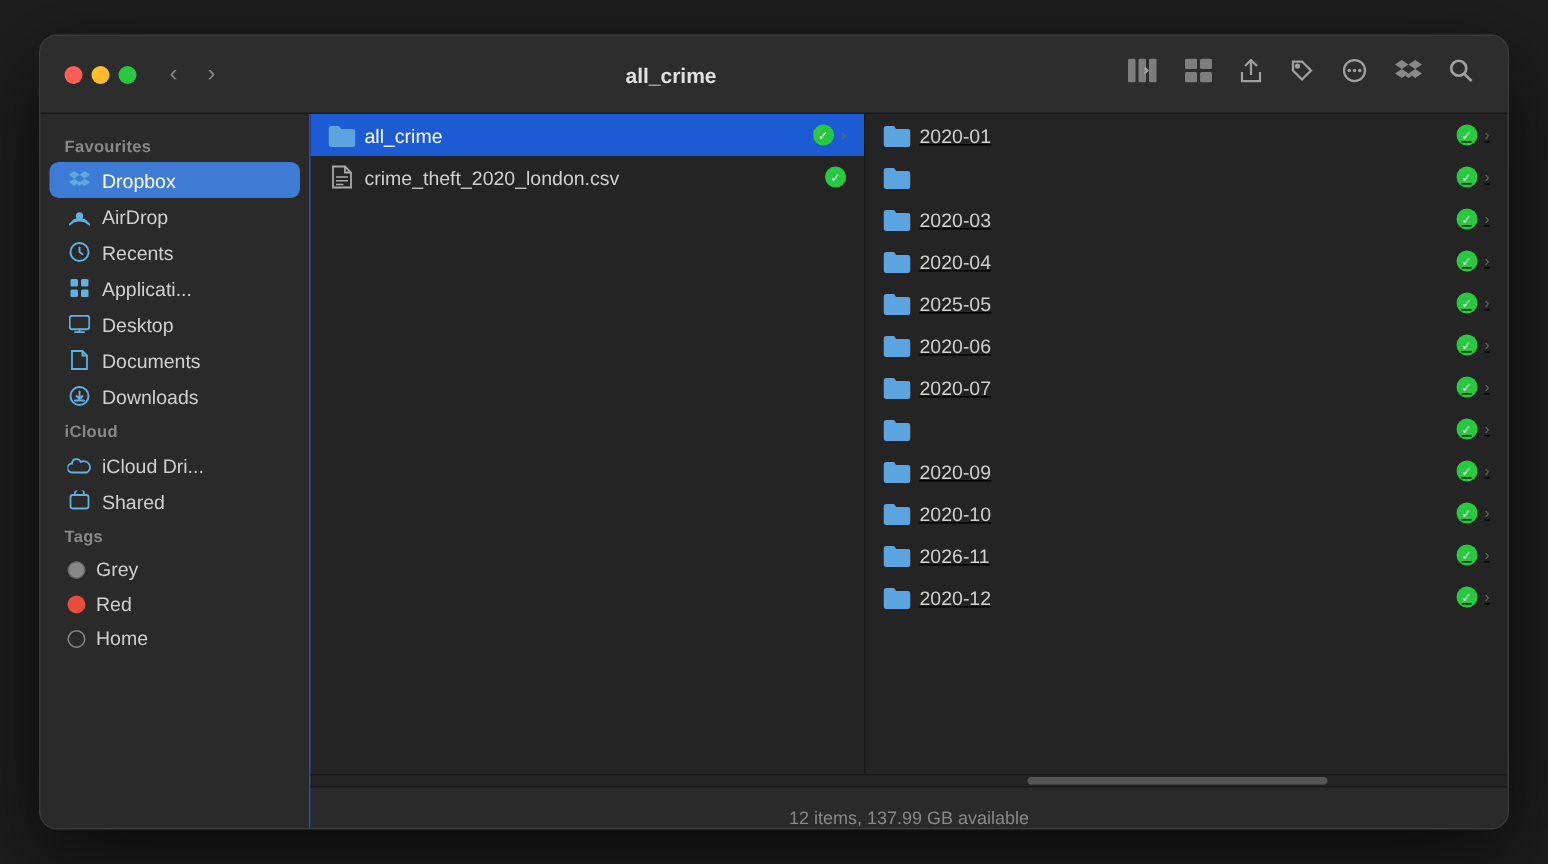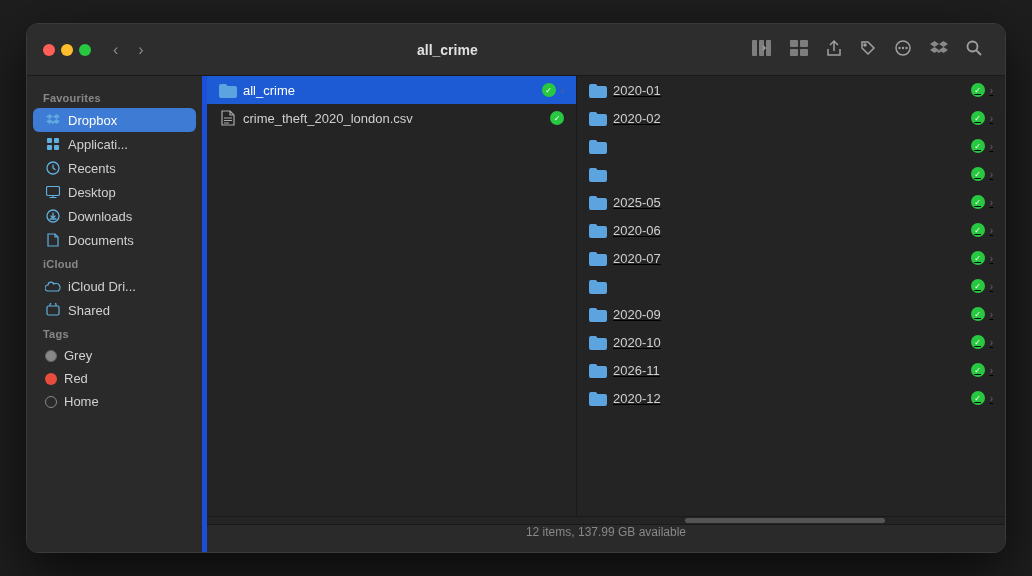--- a/index.html
+++ b/index.html
@@ -80,21 +80,21 @@
     
     .content {
       display: flex;
       flex: 1;
       overflow: hidden;
     }
     
     .sidebar {
       width: 180px;
       background: #2a2a2a;
-      border-right: 5px solid #1d4ed8;
+      border-right: 1px solid #1d4ed8;
       overflow-y: auto;
       flex-shrink: 0;
       padding: 10px 0;
     }
     .sidebar::-webkit-scrollbar { width: 4px; }
     .sidebar::-webkit-scrollbar-thumb { background: #555; border-radius: 2px; }
     .sidebar-section-label {
       color: #888;
       font-size: 11px;
       font-weight: 600;
@@ -197,21 +197,21 @@
       color: #666;
       font-size: 10px;
       margin-left: 2px;
     }
     
     .statusbar {
       height: 28px;
       background: #2a2a2a;
       border-top: 1px solid #1a1a1a;
       display: flex;
-      align-items: flex-start;
+      align-items: flex-end;
       justify-content: center;
       color: #888;
       font-size: 12px;
       flex-shrink: 0;
       position: relative;
     }
     .columns-scroll-bar {
       height: 8px;
       background: #242424;
       display: flex;
@@ -303,73 +303,83 @@
         <div class="sidebar-icon">
           <svg width="14" height="14" viewBox="0 0 14 14" fill="#60a8e0">
             <path d="M7 1L3.5 3.5 7 6 3.5 8.5 0 6l3.5-2.5L0 1 3.5-1.5z" transform="translate(0,2.5)"></path>
             <path d="M7 1L10.5 3.5 7 6l3.5 2.5L14 6l-3.5-2.5L14 1 10.5-1.5z" transform="translate(0,2.5)"></path>
             <path d="M5 9.5L7 8l2 1.5L7 11z"></path>
           </svg>
         </div>
         <span class="sidebar-item-label">Dropbox</span>
       </div>
 
+      <div class="sidebar-item">
+        <div class="sidebar-icon">
+          <svg width="14" height="14" viewBox="0 0 14 14" fill="none">
+            <path d="M7 9.5c1.4 0 2.5-1.1 2.5-2.5S8.4 4.5 7 4.5 4.5 5.6 4.5 7 5.6 9.5 7 9.5z" fill="#60b0e0"></path>
+            <path d="M2 11c1.3-1.3 3-2 5-2s3.7.7 5 2" stroke="#60b0e0" stroke-width="1.2" fill="none"></path>
+            <path d="M0 13c1.8-1.8 4.2-3 7-3s5.2 1.2 7 3" stroke="#60b0e0" stroke-width="1.2" fill="none"></path>
+          </svg>
+        </div>
+        <span>AirDrop</span>
+      </div>
+
+      <div class="sidebar-item">
+        <div class="sidebar-icon">
+          <svg width="14" height="14" viewBox="0 0 14 14" fill="none">
+            <circle cx="7" cy="7" r="6" stroke="#60b0e0" stroke-width="1.3"></circle>
+            <path d="M7 4v3l2 1.5" stroke="#60b0e0" stroke-width="1.3" stroke-linecap="round"></path>
+          </svg>
+        </div>
+        <span>Recents</span>
+      </div>
 
       <div class="sidebar-item">
         <div class="sidebar-icon">
           <svg width="14" height="14" viewBox="0 0 14 14" fill="#60b0e0">
             <rect x="1" y="1" width="5" height="5" rx="1"></rect>
             <rect x="8" y="1" width="5" height="5" rx="1"></rect>
             <rect x="1" y="8" width="5" height="5" rx="1"></rect>
             <rect x="8" y="8" width="5" height="5" rx="1"></rect>
           </svg>
         </div>
         <span>Applicati...</span>
       </div>
 
       <div class="sidebar-item">
         <div class="sidebar-icon">
-          <svg width="14" height="14" viewBox="0 0 14 14" fill="none">
-            <circle cx="7" cy="7" r="6" stroke="#60b0e0" stroke-width="1.3"></circle>
-            <path d="M7 4v3l2 1.5" stroke="#60b0e0" stroke-width="1.3" stroke-linecap="round"></path>
-          </svg>
-        </div>
-        <span>Recents</span>
-      </div>
-
-      <div class="sidebar-item">
-        <div class="sidebar-icon">
           <svg width="14" height="12" viewBox="0 0 14 12" fill="none">
             <rect x="0.5" y="0.5" width="13" height="9" rx="1.5" stroke="#60b0e0" stroke-width="1.2"></rect>
             <path d="M4 11.5h6" stroke="#60b0e0" stroke-width="1.2" stroke-linecap="round"></path>
             <path d="M7 9.5v2" stroke="#60b0e0" stroke-width="1.2" stroke-linecap="round"></path>
           </svg>
         </div>
         <span>Desktop</span>
       </div>
 
       <div class="sidebar-item">
         <div class="sidebar-icon">
+          <svg width="12" height="14" viewBox="0 0 12 14" fill="none">
+            <path d="M1 1h7l3 3v9H1V1z" stroke="#60b0e0" stroke-width="1.2"></path>
+            <path d="M8 1v3h3" stroke="#60b0e0" stroke-width="1.2" fill="none"></path>
+          </svg>
+        </div>
+        <span>Documents</span>
+      </div>
+
+      <div class="sidebar-item">
+        <div class="sidebar-icon">
           <svg width="14" height="14" viewBox="0 0 14 14" fill="none">
             <circle cx="7" cy="7" r="6" stroke="#60b0e0" stroke-width="1.3"></circle>
             <path d="M7 4v4M5 7l2 2 2-2" stroke="#60b0e0" stroke-width="1.3" stroke-linecap="round"></path>
             <line x1="4" y1="10" x2="10" y2="10" stroke="#60b0e0" stroke-width="1.3" stroke-linecap="round"></line>
           </svg>
         </div>
         <span>Downloads</span>
-      </div>
-
-      <div class="sidebar-item">
-        <div class="sidebar-icon">
-          <svg width="12" height="14" viewBox="0 0 12 14" fill="none">
-            <path d="M1 1h7l3 3v9H1V1z" stroke="#60b0e0" stroke-width="1.2"></path>
-            <path d="M8 1v3h3" stroke="#60b0e0" stroke-width="1.2" fill="none"></path>
-          </svg>
-        </div>
-        <span>Documents</span>
       </div>
 
       <div class="sidebar-section-label">iCloud</div>
 
       <div class="sidebar-item">
         <div class="sidebar-icon">
           <svg width="16" height="11" viewBox="0 0 16 11" fill="none">
             <path d="M13 10H3a3 3 0 010-6 3 3 0 015.8-1A3.5 3.5 0 0113 10z" stroke="#60b0e0" stroke-width="1.2"></path>
           </svg>
         </div>
@@ -450,43 +460,44 @@
         <div class="check-icon">✓</div>
         <span class="chevron-right">›</span>
       </div>
     </div>
               <div class="file-item">
       <div class="file-icon">
         <svg width="18" height="15" viewBox="0 0 18 15" fill="#5ba4e0">
           <path d="M0 3a2 2 0 012-2h5l1.5 2H16a2 2 0 012 2v8a2 2 0 01-2 2H2a2 2 0 01-2-2V3z"></path>
         </svg>
       </div>
-      <span class="file-name">2020-02</span>
-      <div class="file-badge">
-        <div class="check-icon">✓</div>
-        <span class="chevron-right">›</span>
-      </div>
-    </div>
-              <div class="file-item">
-      <div class="file-icon">
-        <svg width="18" height="15" viewBox="0 0 18 15" fill="#5ba4e0">
-          <path d="M0 3a2 2 0 012-2h5l1.5 2H16a2 2 0 012 2v8a2 2 0 01-2 2H2a2 2 0 01-2-2V3z"></path>
-        </svg>
-      </div>
-      <div class="file-badge">
-        <div class="check-icon">✓</div>
-        <span class="chevron-right">›</span>
-      </div>
-    </div>
-              <div class="file-item">
-      <div class="file-icon">
-        <svg width="18" height="15" viewBox="0 0 18 15" fill="#5ba4e0">
-          <path d="M0 3a2 2 0 012-2h5l1.5 2H16a2 2 0 012 2v8a2 2 0 01-2 2H2a2 2 0 01-2-2V3z"></path>
-        </svg>
-      </div>
+      <div class="file-badge">
+        <div class="check-icon">✓</div>
+        <span class="chevron-right">›</span>
+      </div>
+    </div>
+              <div class="file-item">
+      <div class="file-icon">
+        <svg width="18" height="15" viewBox="0 0 18 15" fill="#5ba4e0">
+          <path d="M0 3a2 2 0 012-2h5l1.5 2H16a2 2 0 012 2v8a2 2 0 01-2 2H2a2 2 0 01-2-2V3z"></path>
+        </svg>
+      </div>
+      <span class="file-name">2020-03</span>
+      <div class="file-badge">
+        <div class="check-icon">✓</div>
+        <span class="chevron-right">›</span>
+      </div>
+    </div>
+              <div class="file-item">
+      <div class="file-icon">
+        <svg width="18" height="15" viewBox="0 0 18 15" fill="#5ba4e0">
+          <path d="M0 3a2 2 0 012-2h5l1.5 2H16a2 2 0 012 2v8a2 2 0 01-2 2H2a2 2 0 01-2-2V3z"></path>
+        </svg>
+      </div>
+      <span class="file-name">2020-04</span>
       <div class="file-badge">
         <div class="check-icon">✓</div>
         <span class="chevron-right">›</span>
       </div>
     </div>
               <div class="file-item">
       <div class="file-icon">
         <svg width="18" height="15" viewBox="0 0 18 15" fill="#5ba4e0">
           <path d="M0 3a2 2 0 012-2h5l1.5 2H16a2 2 0 012 2v8a2 2 0 01-2 2H2a2 2 0 01-2-2V3z"></path>
         </svg>

